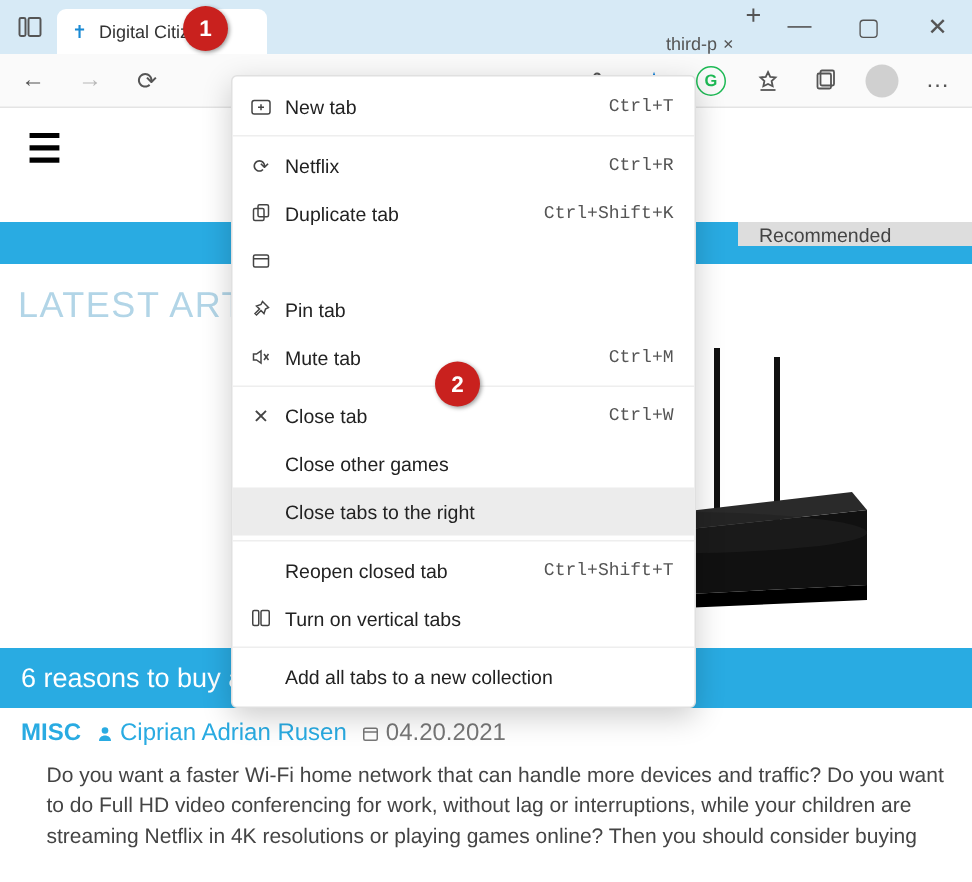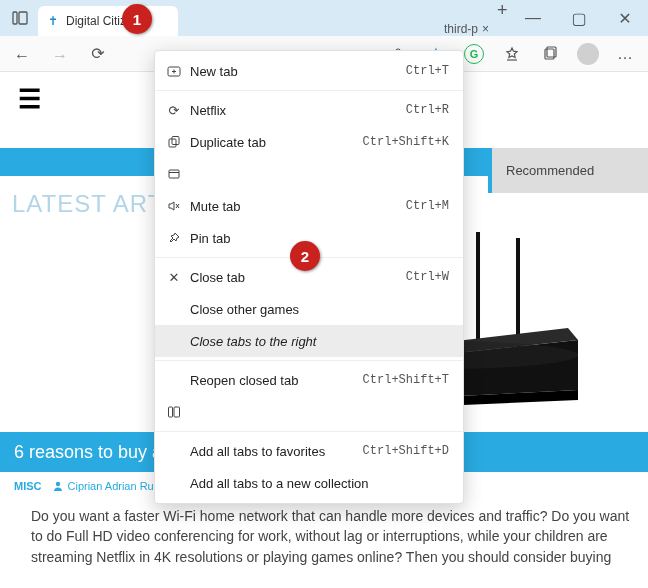--- a/index.html
+++ b/index.html
@@ -24,35 +24,35 @@
 .toolbar .star { color:#0c7cd5; }
 .toolbar .g { color:#1db954; font-weight:700; border:1.5px solid #1db954; border-radius:50%; width:20px; height:20px; display:flex; align-items:center; justify-content:center; font-size:11px;}
 .toolbar .dots { letter-spacing:2px; }
 .toolbar .avatar { width:22px; height:22px; border-radius:50%; background:#d0d0d0; }
 
 
 .page { position: relative; height: calc(588px - 72px); overflow:hidden; background:#fff; }
 .hamburger { position:absolute; top:12px; left:18px; font-size:26px; font-weight:900; letter-spacing:0; }
 .logo-n { position:absolute; top:14px; left:438px; font-size:32px; font-weight:900; font-family: Arial Black, Arial; }
 .stripe { position:absolute; top:76px; left:0; right:0; height:28px; background:#29abe2; }
-.recommended { position:absolute; top:76px; right:0; width:160px; height:45px; background:#ddd; color:#444; font-size:13px; display:flex; align-items:center; padding-left:14px; border-left:4px solid #29abe2; }
+.recommended { position:absolute; top:76px; right:0; width:160px; height:16px; background:#ddd; color:#444; font-size:13px; display:flex; align-items:center; padding-left:14px; border-left:4px solid #29abe2; }
 .latest { position:absolute; top:118px; left:12px; font-size:24px; color:#b2d5e7; letter-spacing:1px; font-weight:300; }
 .product-area { position:absolute; top:158px; left:0; right:0; height:200px; }
 .router-svg { position:absolute; right:40px; top:-10px; }
 .blue-title { position:absolute; top:360px; left:0; right:0; height:40px; background:#29abe2; color:#fff; font-size:18px; display:flex; align-items:center; padding-left:14px; font-weight:300; }
-.meta { position:absolute; top:408px; left:14px; display:flex; align-items:center; gap:10px; font-size:11px; }
+.meta { position:absolute; top:408px; left:14px; display:flex; align-items:center; gap:10px; font-size:16px; }
 .meta .cat { color:#29abe2; font-weight:600; }
 .meta .author { color:#29abe2; display:flex; align-items:center; gap:4px; }
 .meta .date { color:#777; display:flex; align-items:center; gap:4px; }
 .body-text { position:absolute; top:434px; left:31px; right:14px; font-size:14px; color:#444; line-height:1.45; }
 
 
 .context { position:absolute; top:50px; left:154px; width:310px; background:#fff; border:1px solid #e0e0e0; box-shadow:0 6px 20px rgba(0,0,0,0.2); font-size:13px; color:#222; padding:4px 0; border-radius:4px; }
 .context .row { height:32px; display:flex; align-items:center; padding:0 14px 0 10px; gap:7px; }
-.context .row.hover { background:#ececec;font-style:italic; }
+.context .row.hover { background:#ececec; }
 .context .icon { width:18px; display:flex; justify-content:center; color:#444; }
 .context .shortcut { margin-left:auto; color:#555; font-size:12px;font-family:Liberation Mono, monospace; }
 .context .sep { height:1px; background:#eee; margin:3px 0; }
 
 
 .badge { position:absolute; width:30px; height:30px; border-radius:50%; background:#c9211e; color:#fff; font-weight:700; display:flex; align-items:center; justify-content:center; font-size:15px; box-shadow:1px 1px 3px rgba(0,0,0,0.4); z-index:50; }
 .badge.b1 { top:4px; left:122px; }
 .badge.b2 { top:241px; left:290px; }
 
 .close-x { font-family: Arial; }
@@ -207,36 +207,36 @@
     <span class="icon">
         <svg width="14" height="14" viewBox="0 0 14 14">
           <rect x="2" y="3" width="10" height="8" rx="1" fill="none" stroke="#444"></rect>
           <line x1="2" y1="5.5" x2="12" y2="5.5" stroke="#444"></line>
         </svg>
       </span>
   </div>
   <div class="row">
     <span class="icon">
         <svg width="14" height="14" viewBox="0 0 14 14">
+          <path d="M8 2l4 4-2 1-1 3-2-2-3 3-1-1 3-3-2-2 3-1z" fill="none" stroke="#444"></path>
+        </svg>
+      </span>
+    <span>Pin tab</span>
+  </div>
+  <div class="row">
+    <span class="icon">
+        <svg width="14" height="14" viewBox="0 0 14 14">
           <path d="M2 5h2l3-2v8l-3-2H2z" fill="none" stroke="#444"></path>
           <line x1="9" y1="5" x2="12" y2="9" stroke="#444"></line>
           <line x1="12" y1="5" x2="9" y2="9" stroke="#444"></line>
         </svg>
       </span>
     <span>Mute tab</span>
       <span class="shortcut">Ctrl+M</span>
   </div>
-  <div class="row">
-    <span class="icon">
-        <svg width="14" height="14" viewBox="0 0 14 14">
-          <path d="M8 2l4 4-2 1-1 3-2-2-3 3-1-1 3-3-2-2 3-1z" fill="none" stroke="#444"></path>
-        </svg>
-      </span>
-    <span>Pin tab</span>
-  </div>
   <div class="sep"></div>
   <div class="row">
     <span class="icon">✕</span>
     <span>Close tab</span>
       <span class="shortcut">Ctrl+W</span>
   </div>
   <div class="row">
     <span class="icon"></span>
     <span>Close other games</span>
   </div>
@@ -250,27 +250,23 @@
     <span>Reopen closed tab</span>
       <span class="shortcut">Ctrl+Shift+T</span>
   </div>
   <div class="row">
     <span class="icon">
         <svg width="14" height="14" viewBox="0 0 14 14">
           <rect x="1.5" y="2" width="4" height="10" rx="1" fill="none" stroke="#444"></rect>
           <rect x="7" y="2" width="5.5" height="10" rx="1" fill="none" stroke="#444"></rect>
         </svg>
       </span>
-  </div>
-  <div class="sep"></div>
-  <div class="row">
-    <span class="icon"></span>
-    <span>Add all tabs to favorites</span>
-      <span class="shortcut">Ctrl+Shift+D</span>
-  </div>
+    <span>Turn on vertical tabs</span>
+  </div>
+  <div class="sep"></div>
   <div class="row">
     <span class="icon"></span>
     <span>Add all tabs to a new collection</span>
   </div>
 </div>
 
 <div class="badge b1">1</div>
 <div class="badge b2">2</div>
 
 </body></html>

